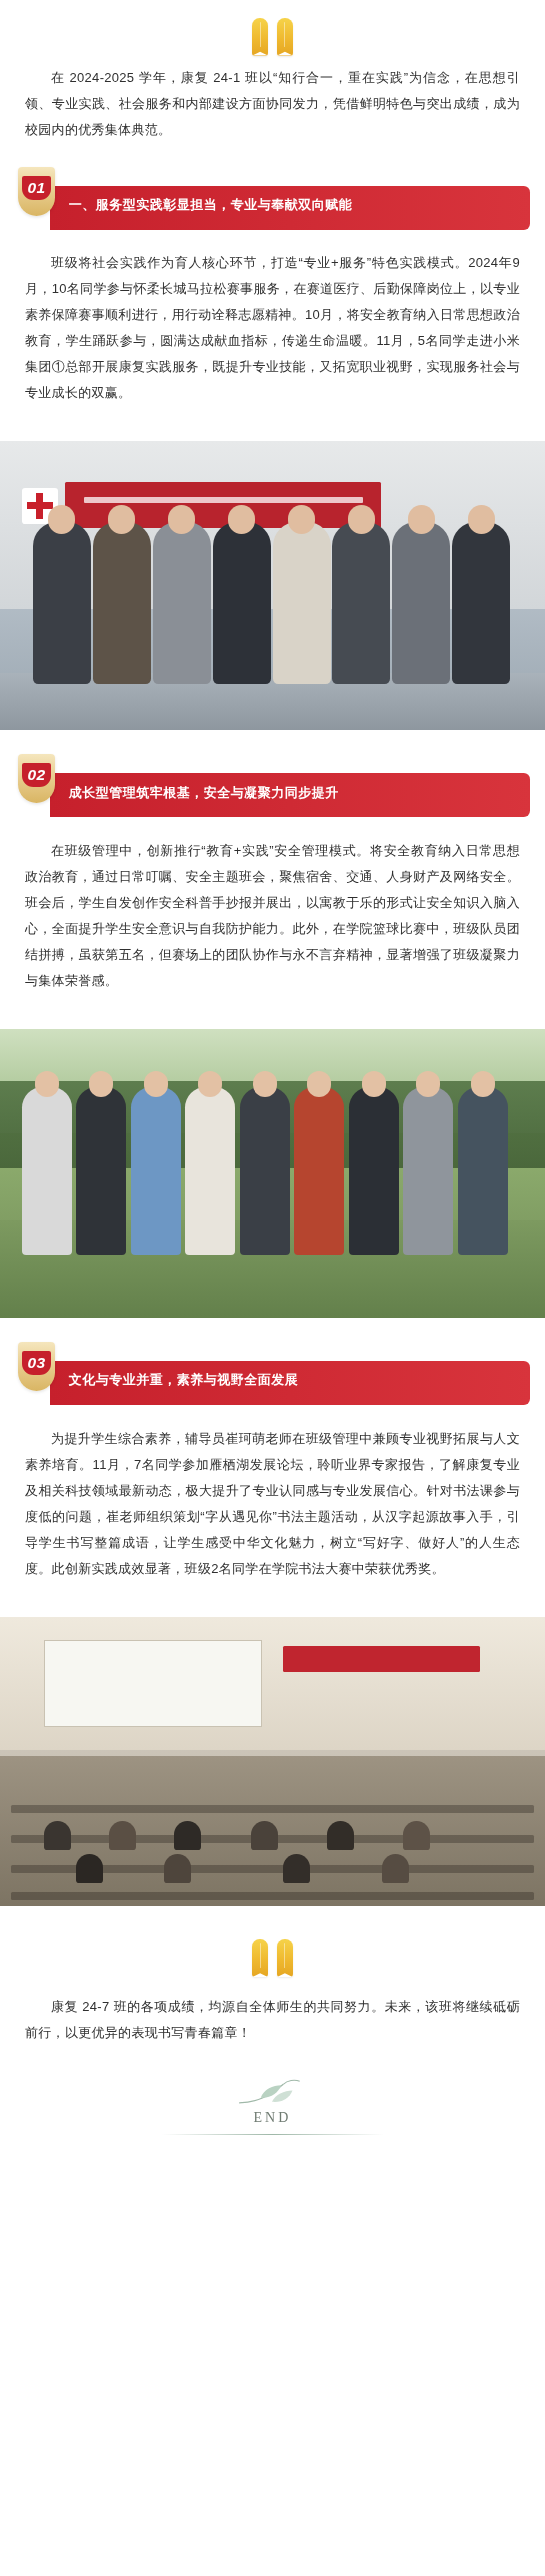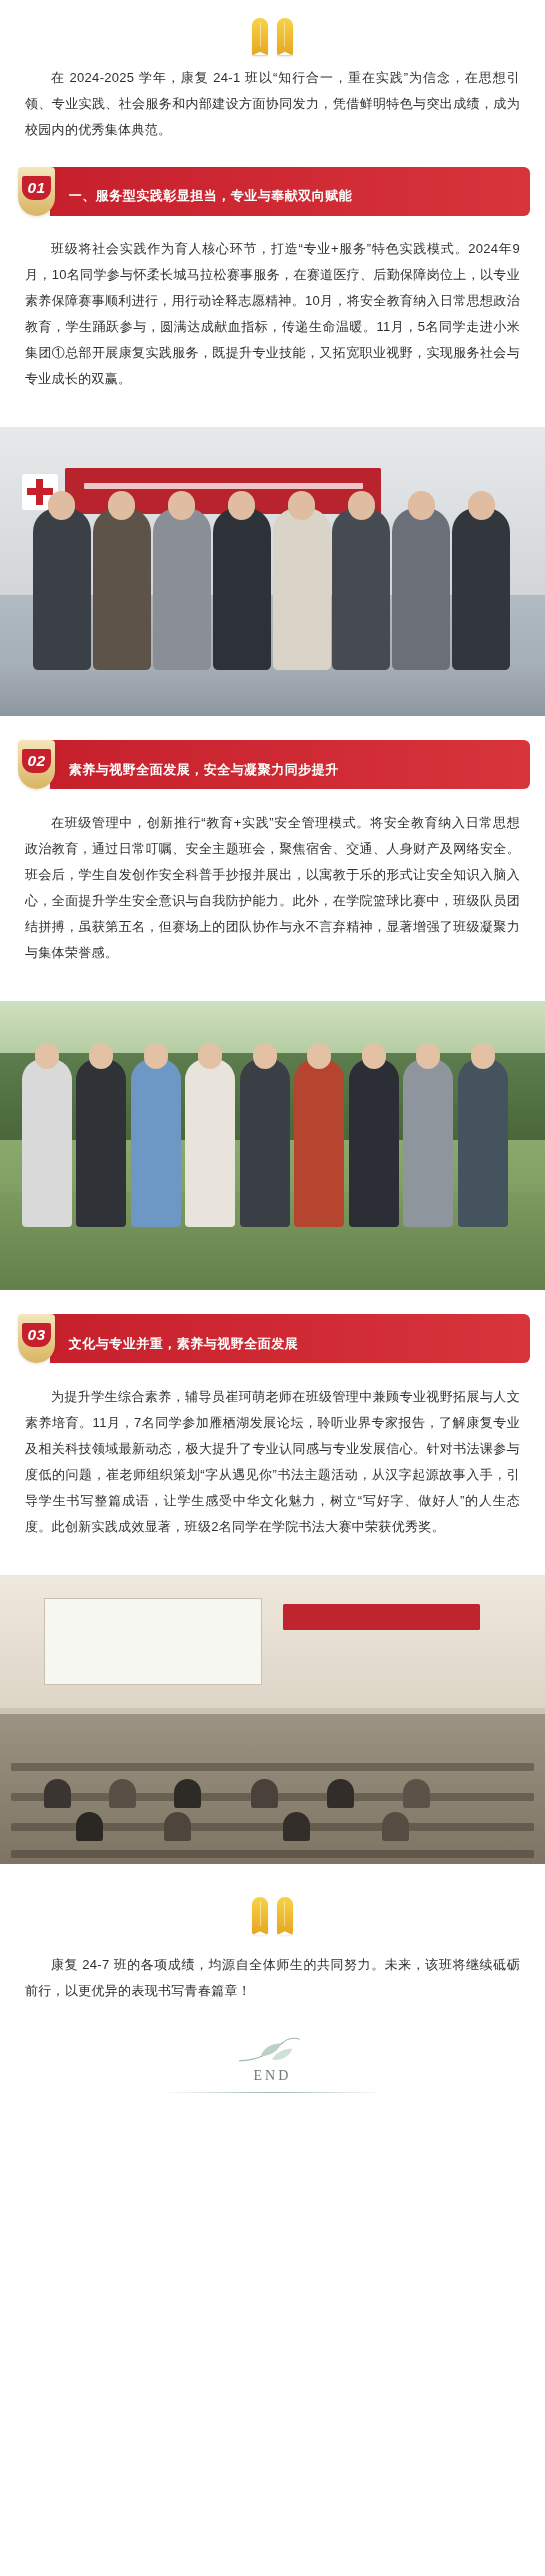--- a/index.html
+++ b/index.html
@@ -115,22 +115,23 @@
     justify-content: center;
     letter-spacing: 0.5px;
   }
   .sec-bar {
     flex: 1 1 auto;
     background: linear-gradient(90deg, #c6202c 0%, #d8343c 100%);
     border-radius: 0 6.2px 6.2px 0;
     margin-left: -5.2px;
     padding: 9.3px 17.5px 9.3px 18.5px;
     display: flex;
-    align-items: flex-end;
+    align-items: flex-start;
     min-height: 44px;
+    margin-top: 19px;
   }
   .sec-title {
     color: #ffffff;
     font-size: 13px;
     line-height: 1.55;
     font-weight: bold;
     letter-spacing: 0.5px;
     text-align: left;
   }
 
@@ -293,21 +294,21 @@
     </div>
   </div>
 
   <div class="sec-header">
     <div class="sec-badge">
       <div class="shield">
         <div class="inner">02</div>
       </div>
     </div>
     <div class="sec-bar">
-      <div class="sec-title">素养与视野全面发展，安全与凝聚力同步提升</div>
+      <div class="sec-title">成长型管理筑牢根基，安全与凝聚力同步提升</div>
     </div>
   </div>
   <div class="section-body">
     <p class="para" style="padding:0">在班级管理中，创新推行“教育+实践”安全管理模式。将安全教育纳入日常思想政治教育，通过日常叮嘱、安全主题班会，聚焦宿舍、交通、人身财产及网络安全。班会后，学生自发创作安全科普手抄报并展出，以寓教于乐的形式让安全知识入脑入心，全面提升学生安全意识与自我防护能力。此外，在学院篮球比赛中，班级队员团结拼搏，虽获第五名，但赛场上的团队协作与永不言弃精神，显著增强了班级凝聚力与集体荣誉感。</p>
   </div>
   <div class="photo-wrap">
     <div class="photo photo-2">
       <div class="p2-sky"></div>
       <div class="p2-trees"></div>
       <div class="p2-ground"></div>

